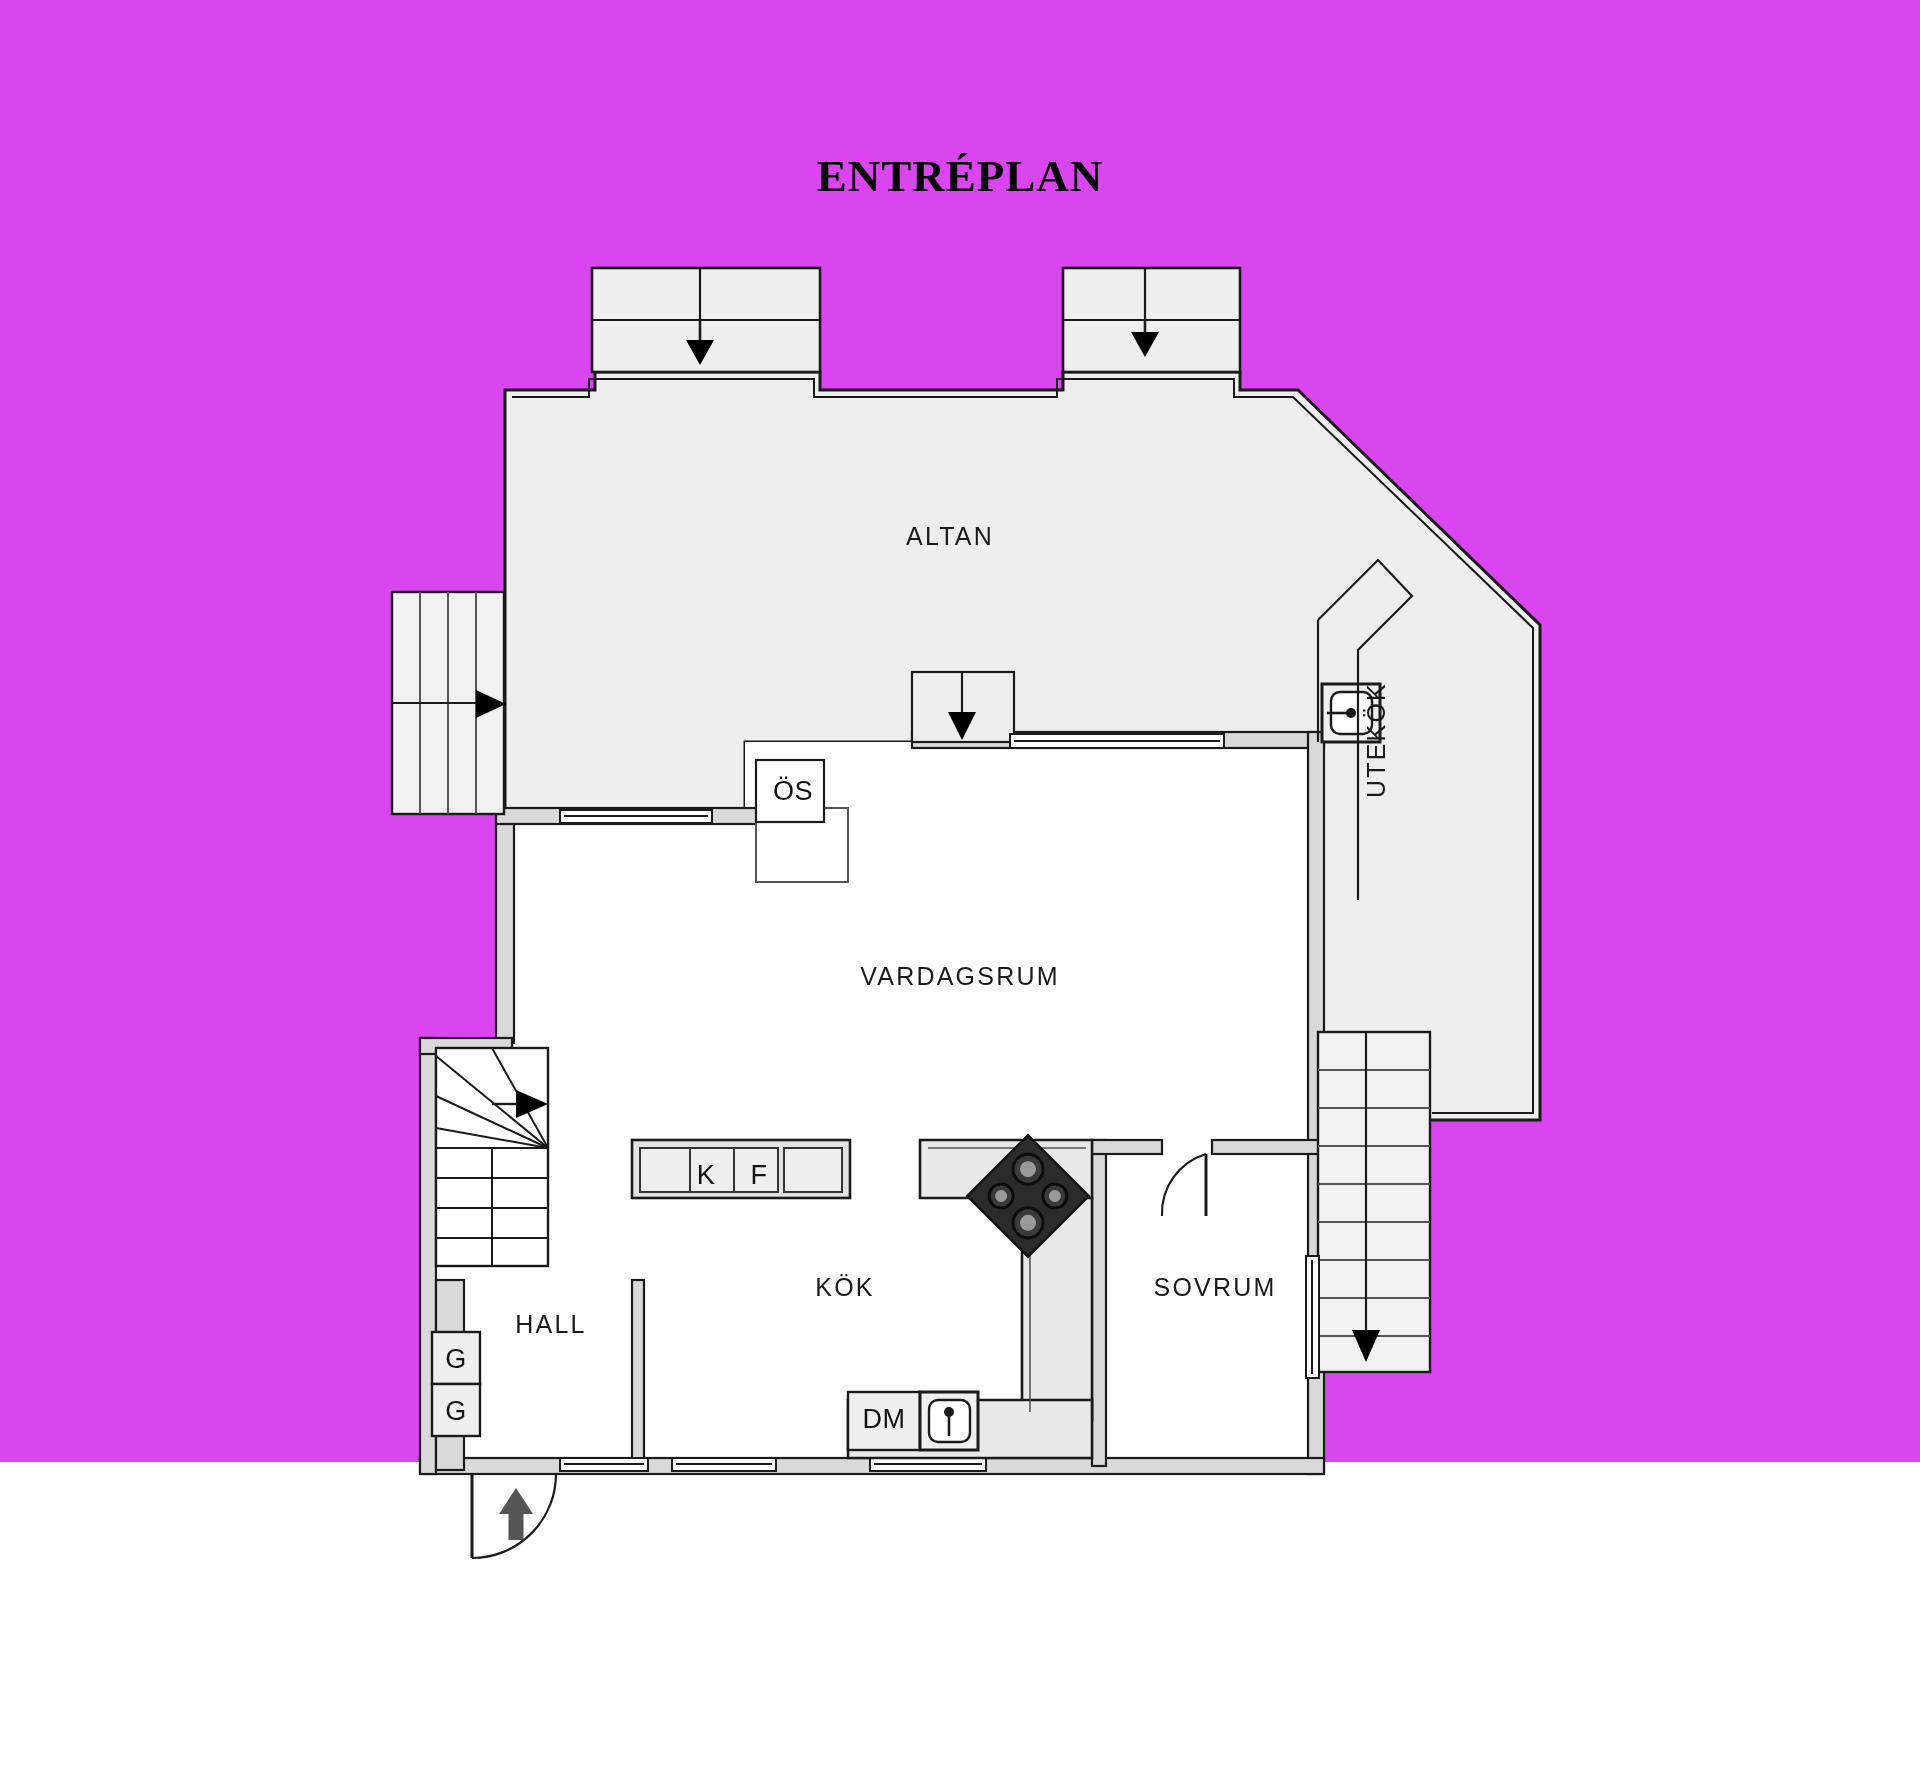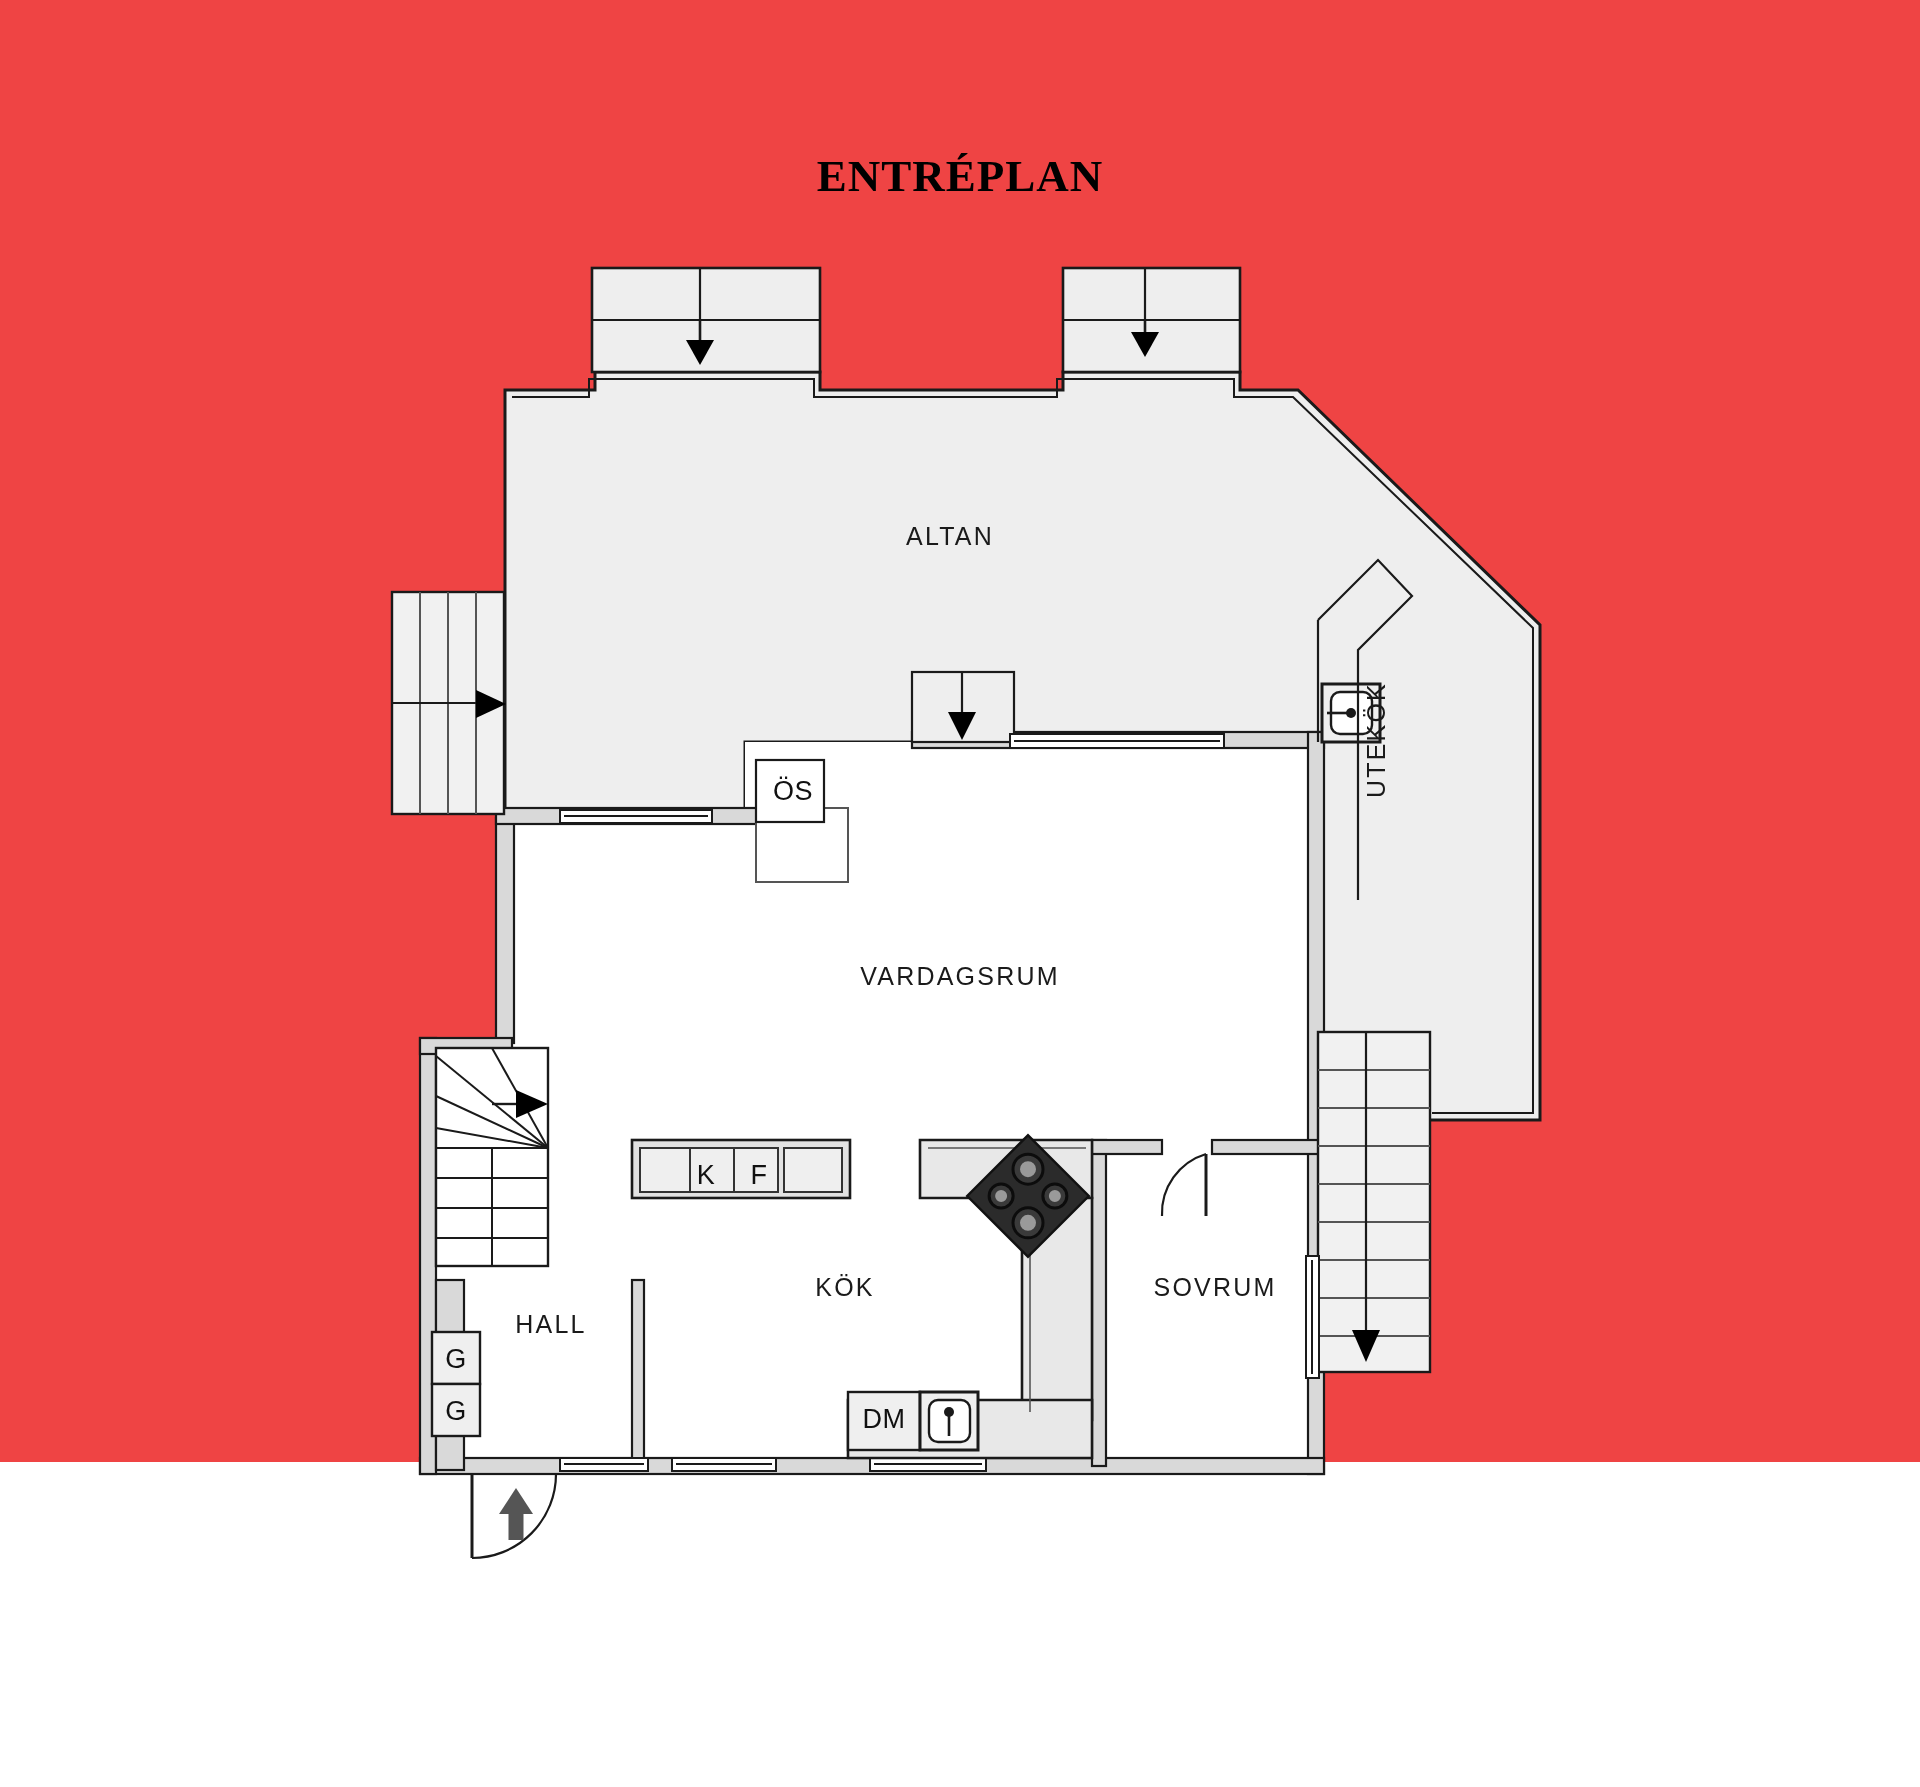--- a/index.html
+++ b/index.html
@@ -10,21 +10,21 @@
   body {
     width: 1920px;
     height: 1787px;
     font-family: "Liberation Sans", sans-serif;
     overflow: hidden;
   }
   #plan-root {
     position: relative;
     width: 1920px;
     height: 1462px;
-    background: #ef4444;
+    background: #d946ef;
   }
   #plan-title {
     position: absolute;
     top: 150px;
     left: 0;
     width: 1920px;
     text-align: center;
     font-family: "Liberation Serif", serif;
     font-weight: bold;
     font-size: 45px;

